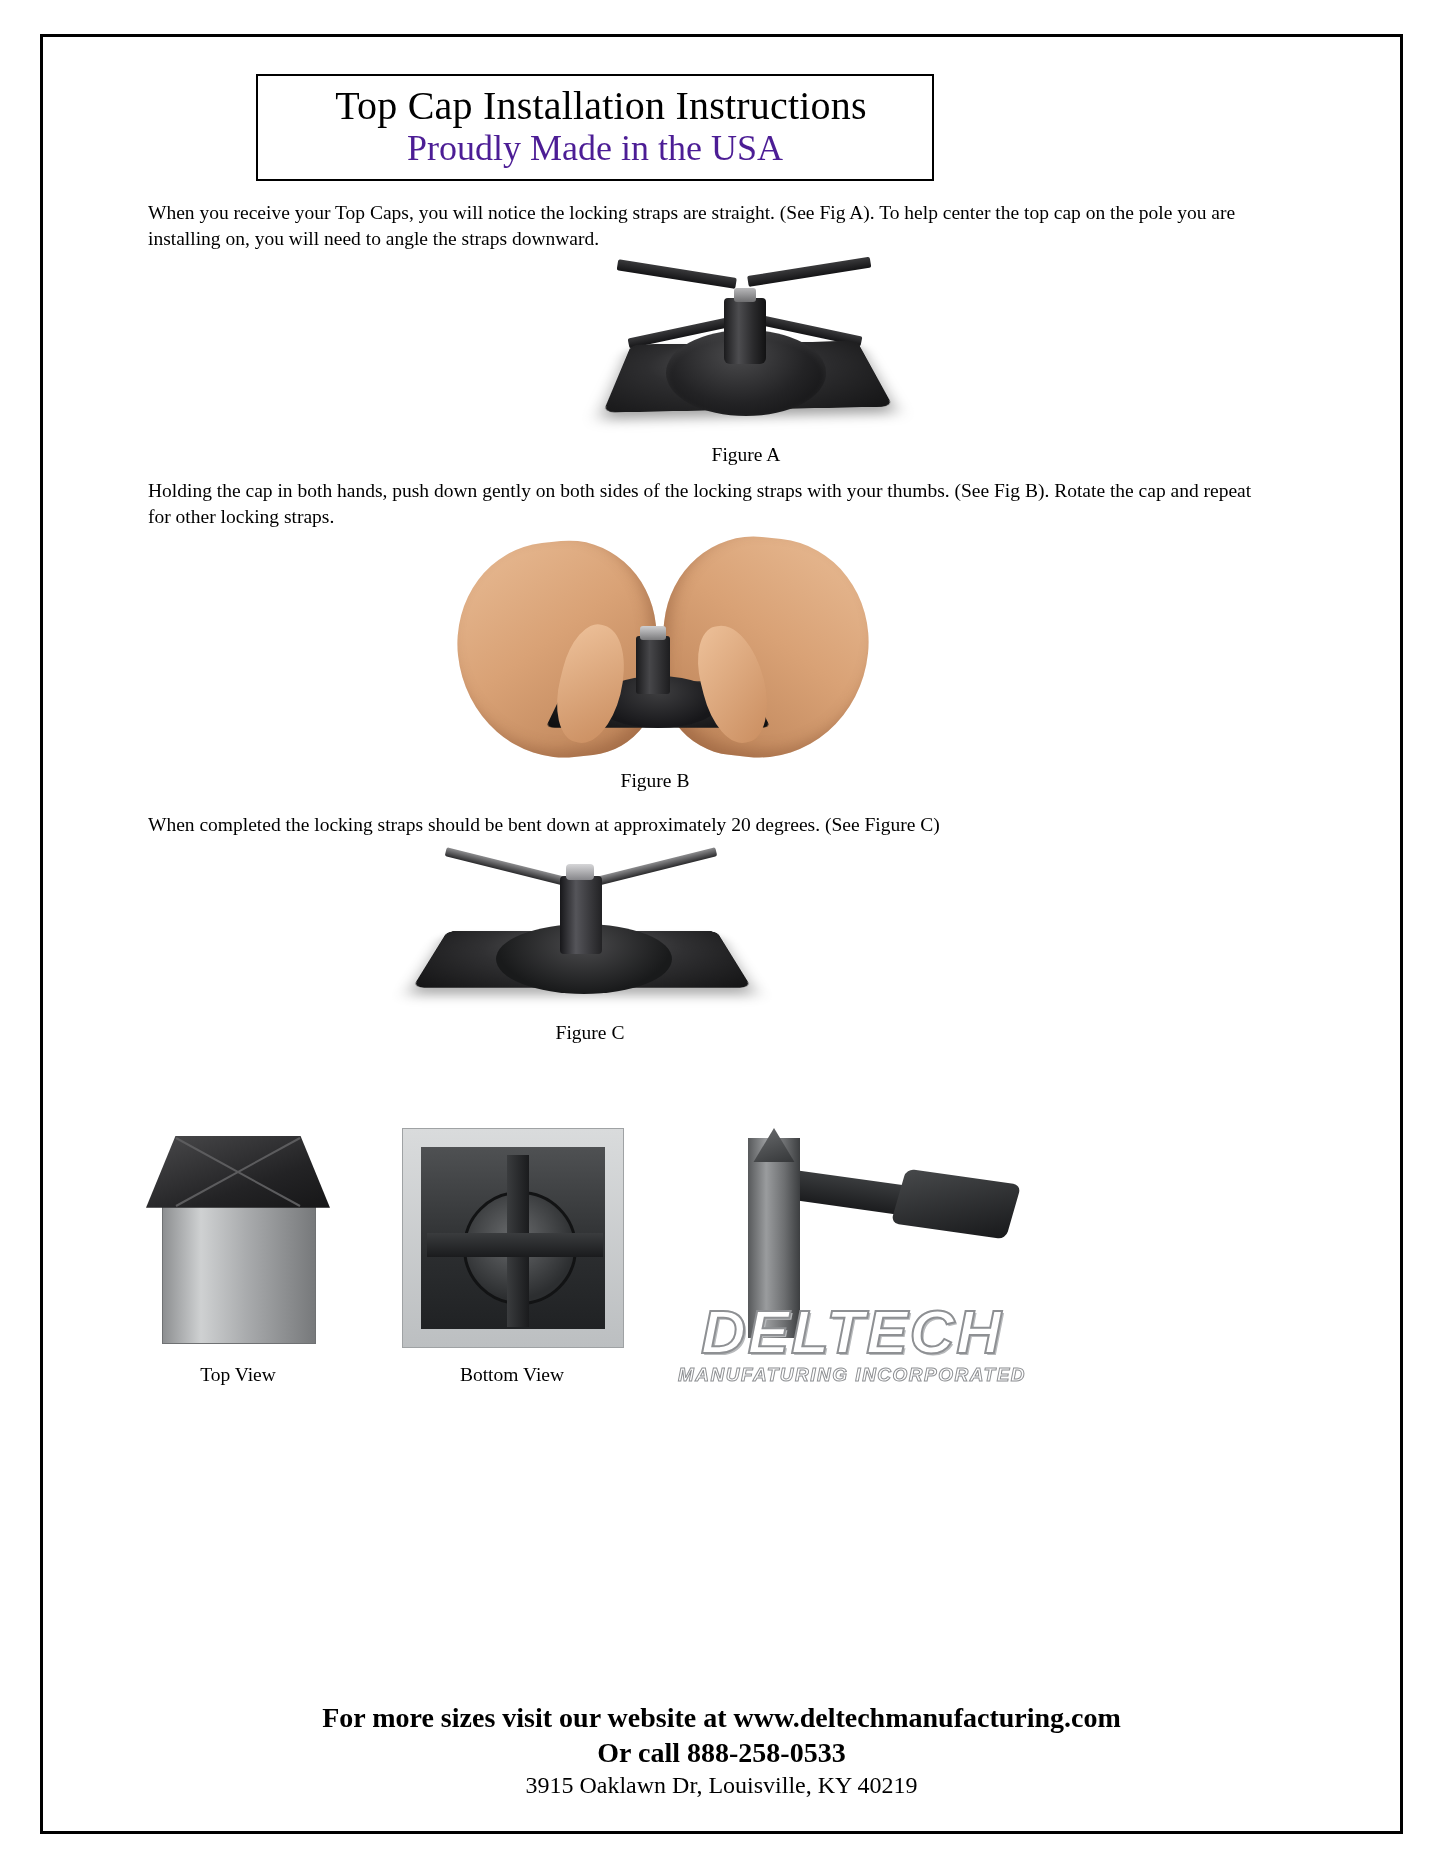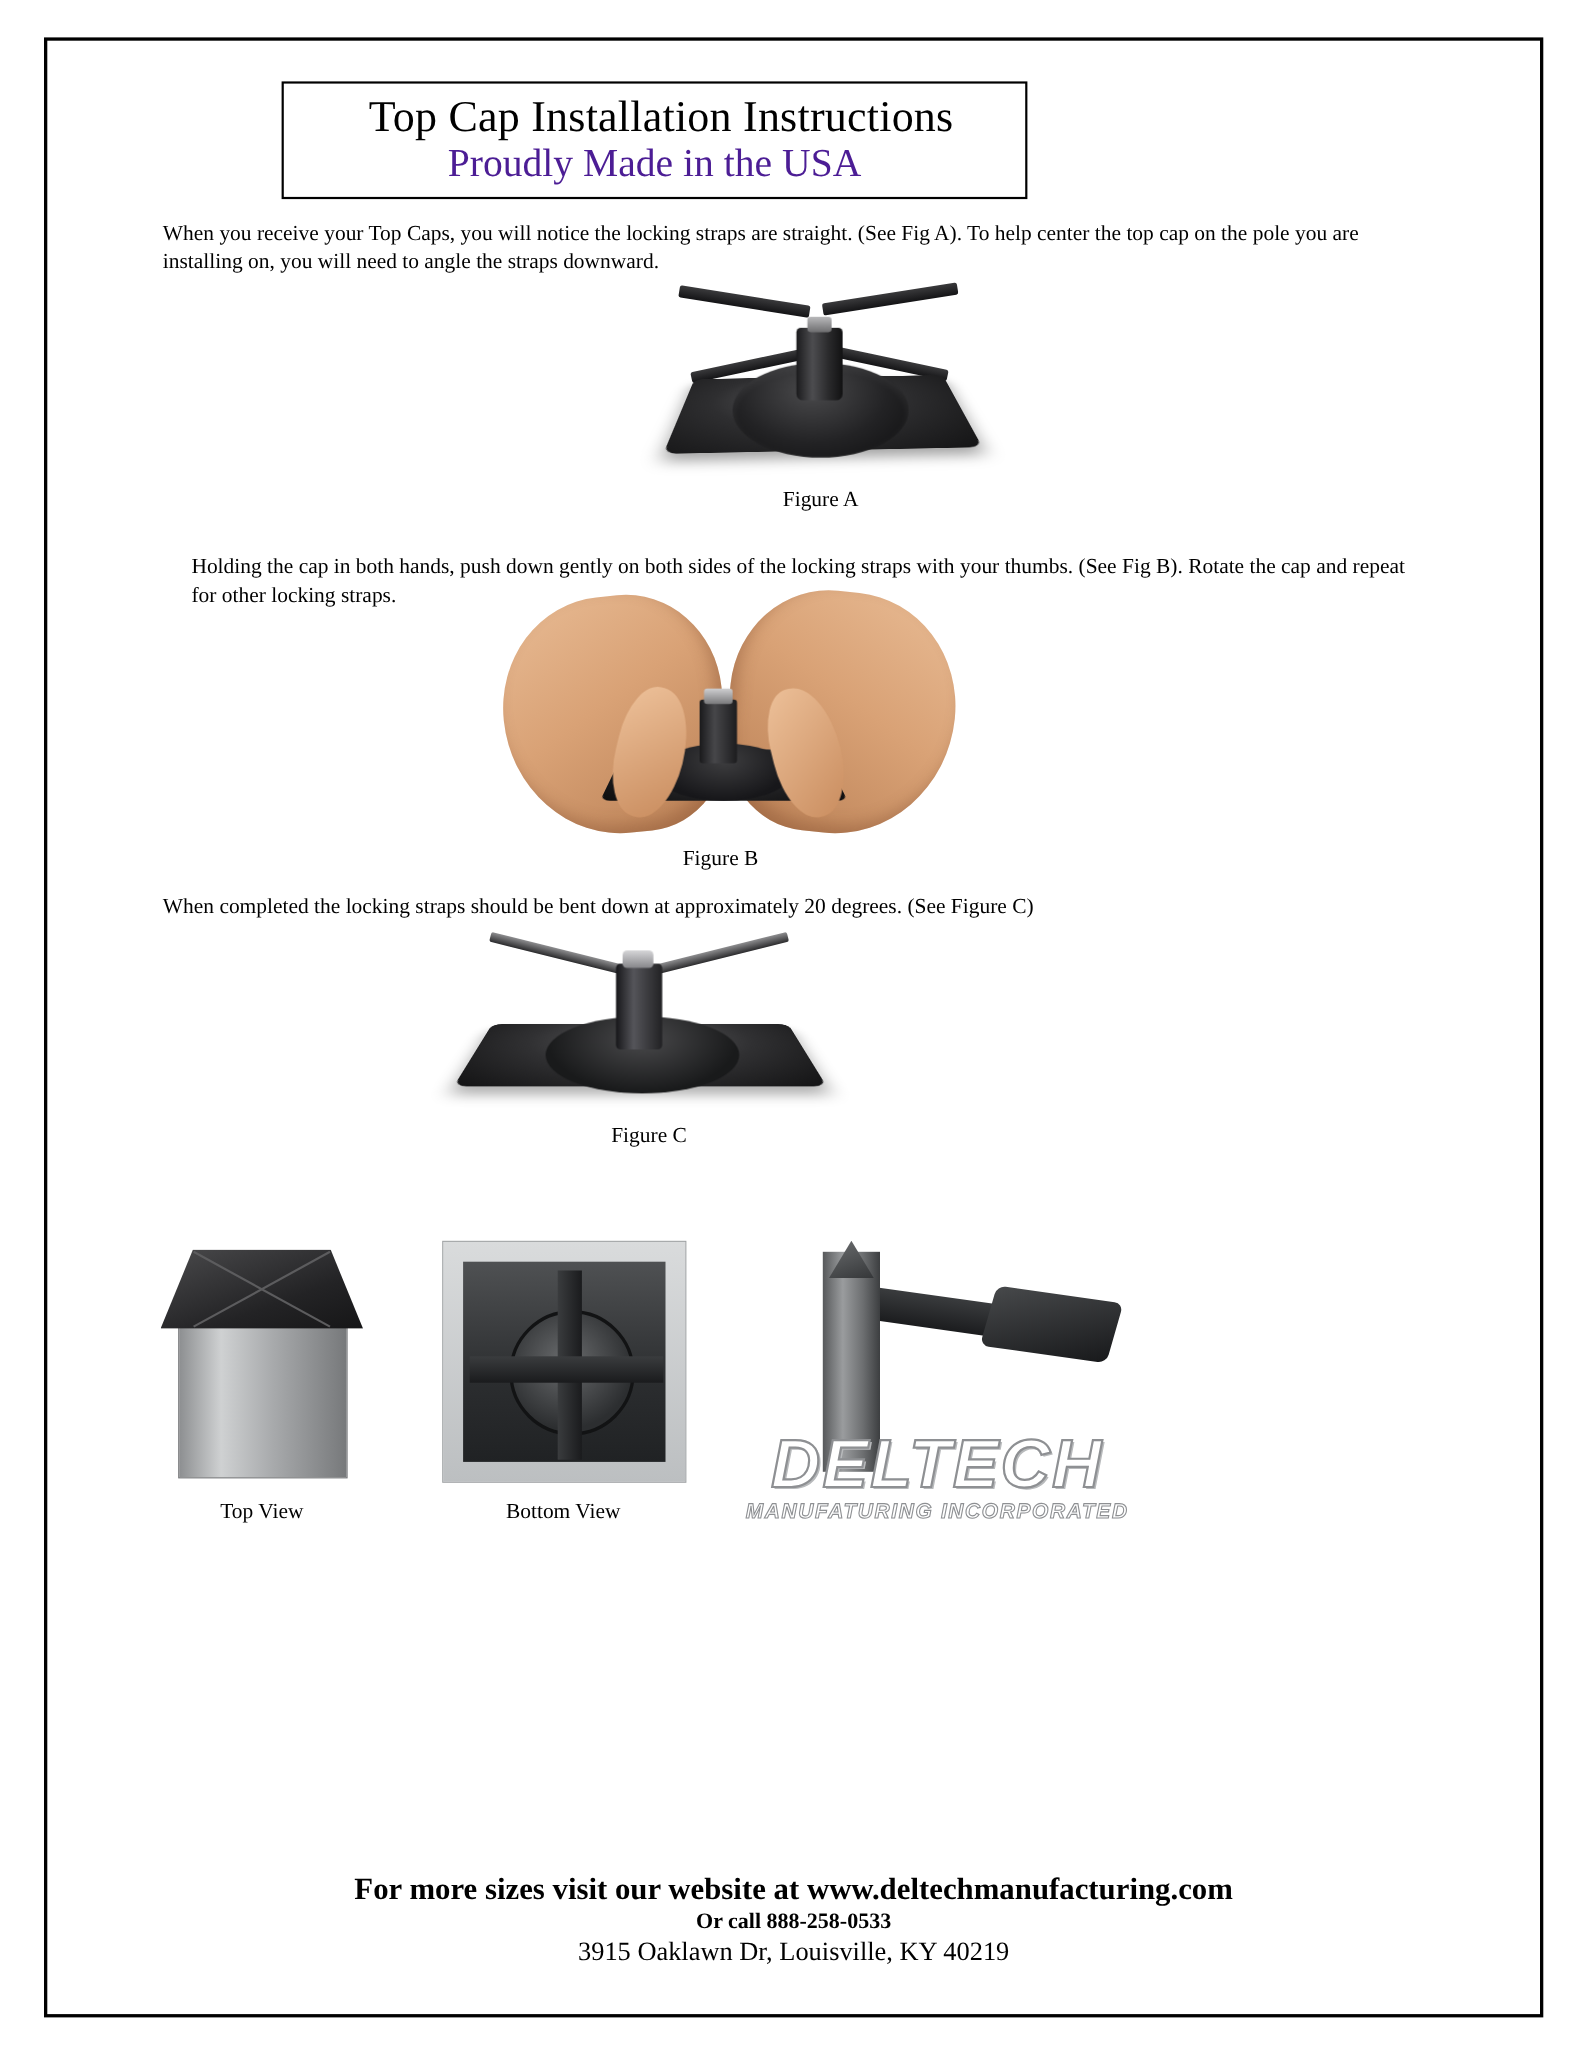--- a/index.html
+++ b/index.html
@@ -55,21 +55,21 @@
     color: #4c1d95;
   }
 
   
   .para {
     position: absolute;
     font-size: 19.5px;
     line-height: 1.32;
   }
   .para-1 { left: 148px; top: 200px; width: 1110px; }
-  .para-2 { left: 148px; top: 503px; width: 1110px; margin-left: 26px; }
+  .para-2 { left: 148px; top: 478px; width: 1110px; }
   .para-3 { left: 148px; top: 812px; width: 1110px; }
   .para-4 { left: 148px; top: 1058px; width: 1110px; text-align: center; }
 
   .caption {
     position: absolute;
     font-size: 19.5px;
     text-align: center;
   }
 
   
@@ -385,21 +385,21 @@
     top: 1700px;
     width: 1363px;
     text-align: center;
   }
   .footer-line1 {
     font-size: 28px;
     font-weight: bold;
     line-height: 1.25;
   }
   .footer-line2 {
-    font-size: 20px;
+    font-size: 28px;
     font-weight: bold;
     line-height: 1.25;
   }
   .footer-line3 {
     font-size: 24px;
     line-height: 1.3;
   }
 </style>
 </head>
 <body>

